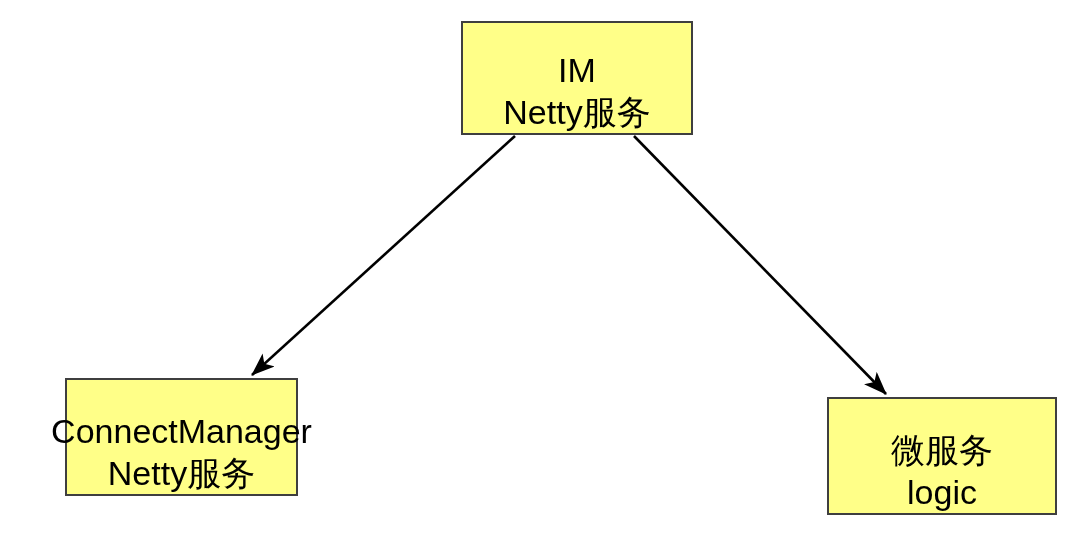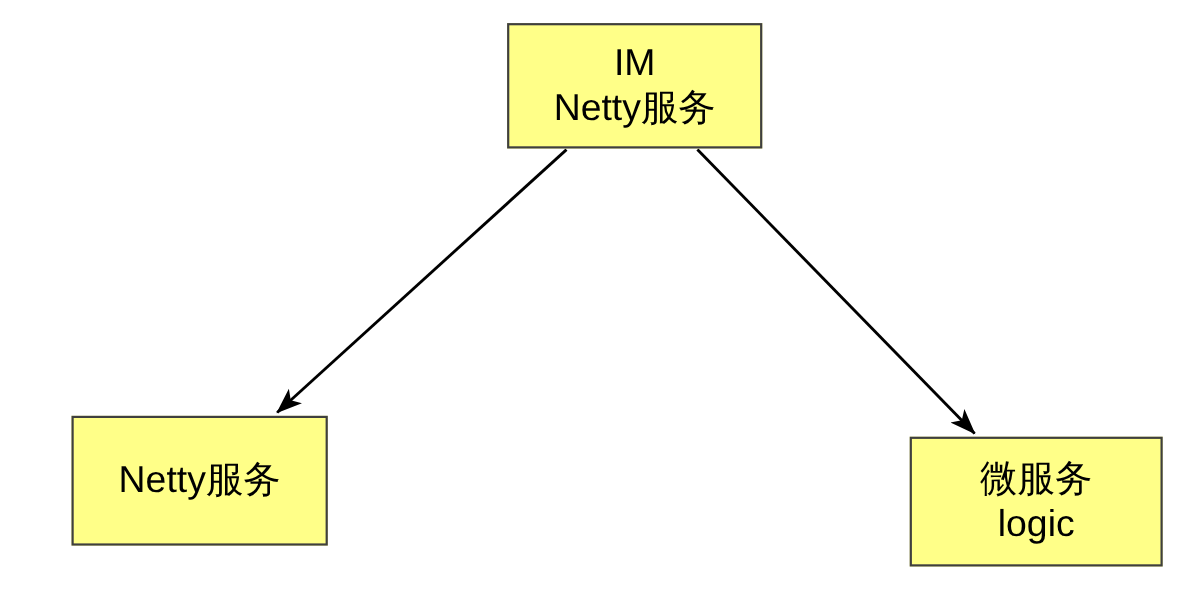--- a/index.html
+++ b/index.html
@@ -27,21 +27,21 @@
     pointer-events: none;
   }
   .node {
     position: absolute;
     box-sizing: border-box;
     background: #ffff88;
     border: 2px solid #3f3f3f;
     display: flex;
     flex-direction: column;
     align-items: center;
-    justify-content: center;
+    justify-content: flex-end;
     color: #000000;
     font-size: 34px;
     line-height: 1.22;
     white-space: nowrap;
     z-index: 2;
   }
   .node .line {
     display: block;
     text-align: center;
   }
@@ -82,20 +82,21 @@
     <line x1="515" y1="136" x2="252" y2="375" stroke="#000000" stroke-width="2.6" marker-end="url(#arrowhead)"></line>
     <line x1="634" y1="136" x2="886" y2="394" stroke="#000000" stroke-width="2.6" marker-end="url(#arrowhead)"></line>
   </svg>
 
   <div class="node" id="node-im">
     <span class="line line-primary">IM</span>
     <span class="line line-secondary">Netty服务</span>
   </div>
 
   <div class="node overflow-label" id="node-connectmanager">
+    <span class="line line-primary">ConnectManager</span>
     <span class="line line-secondary">Netty服务</span>
   </div>
 
   <div class="node" id="node-logic">
     <span class="line line-secondary">微服务</span>
     <span class="line line-primary">logic</span>
   </div>
 
 </div>
 

